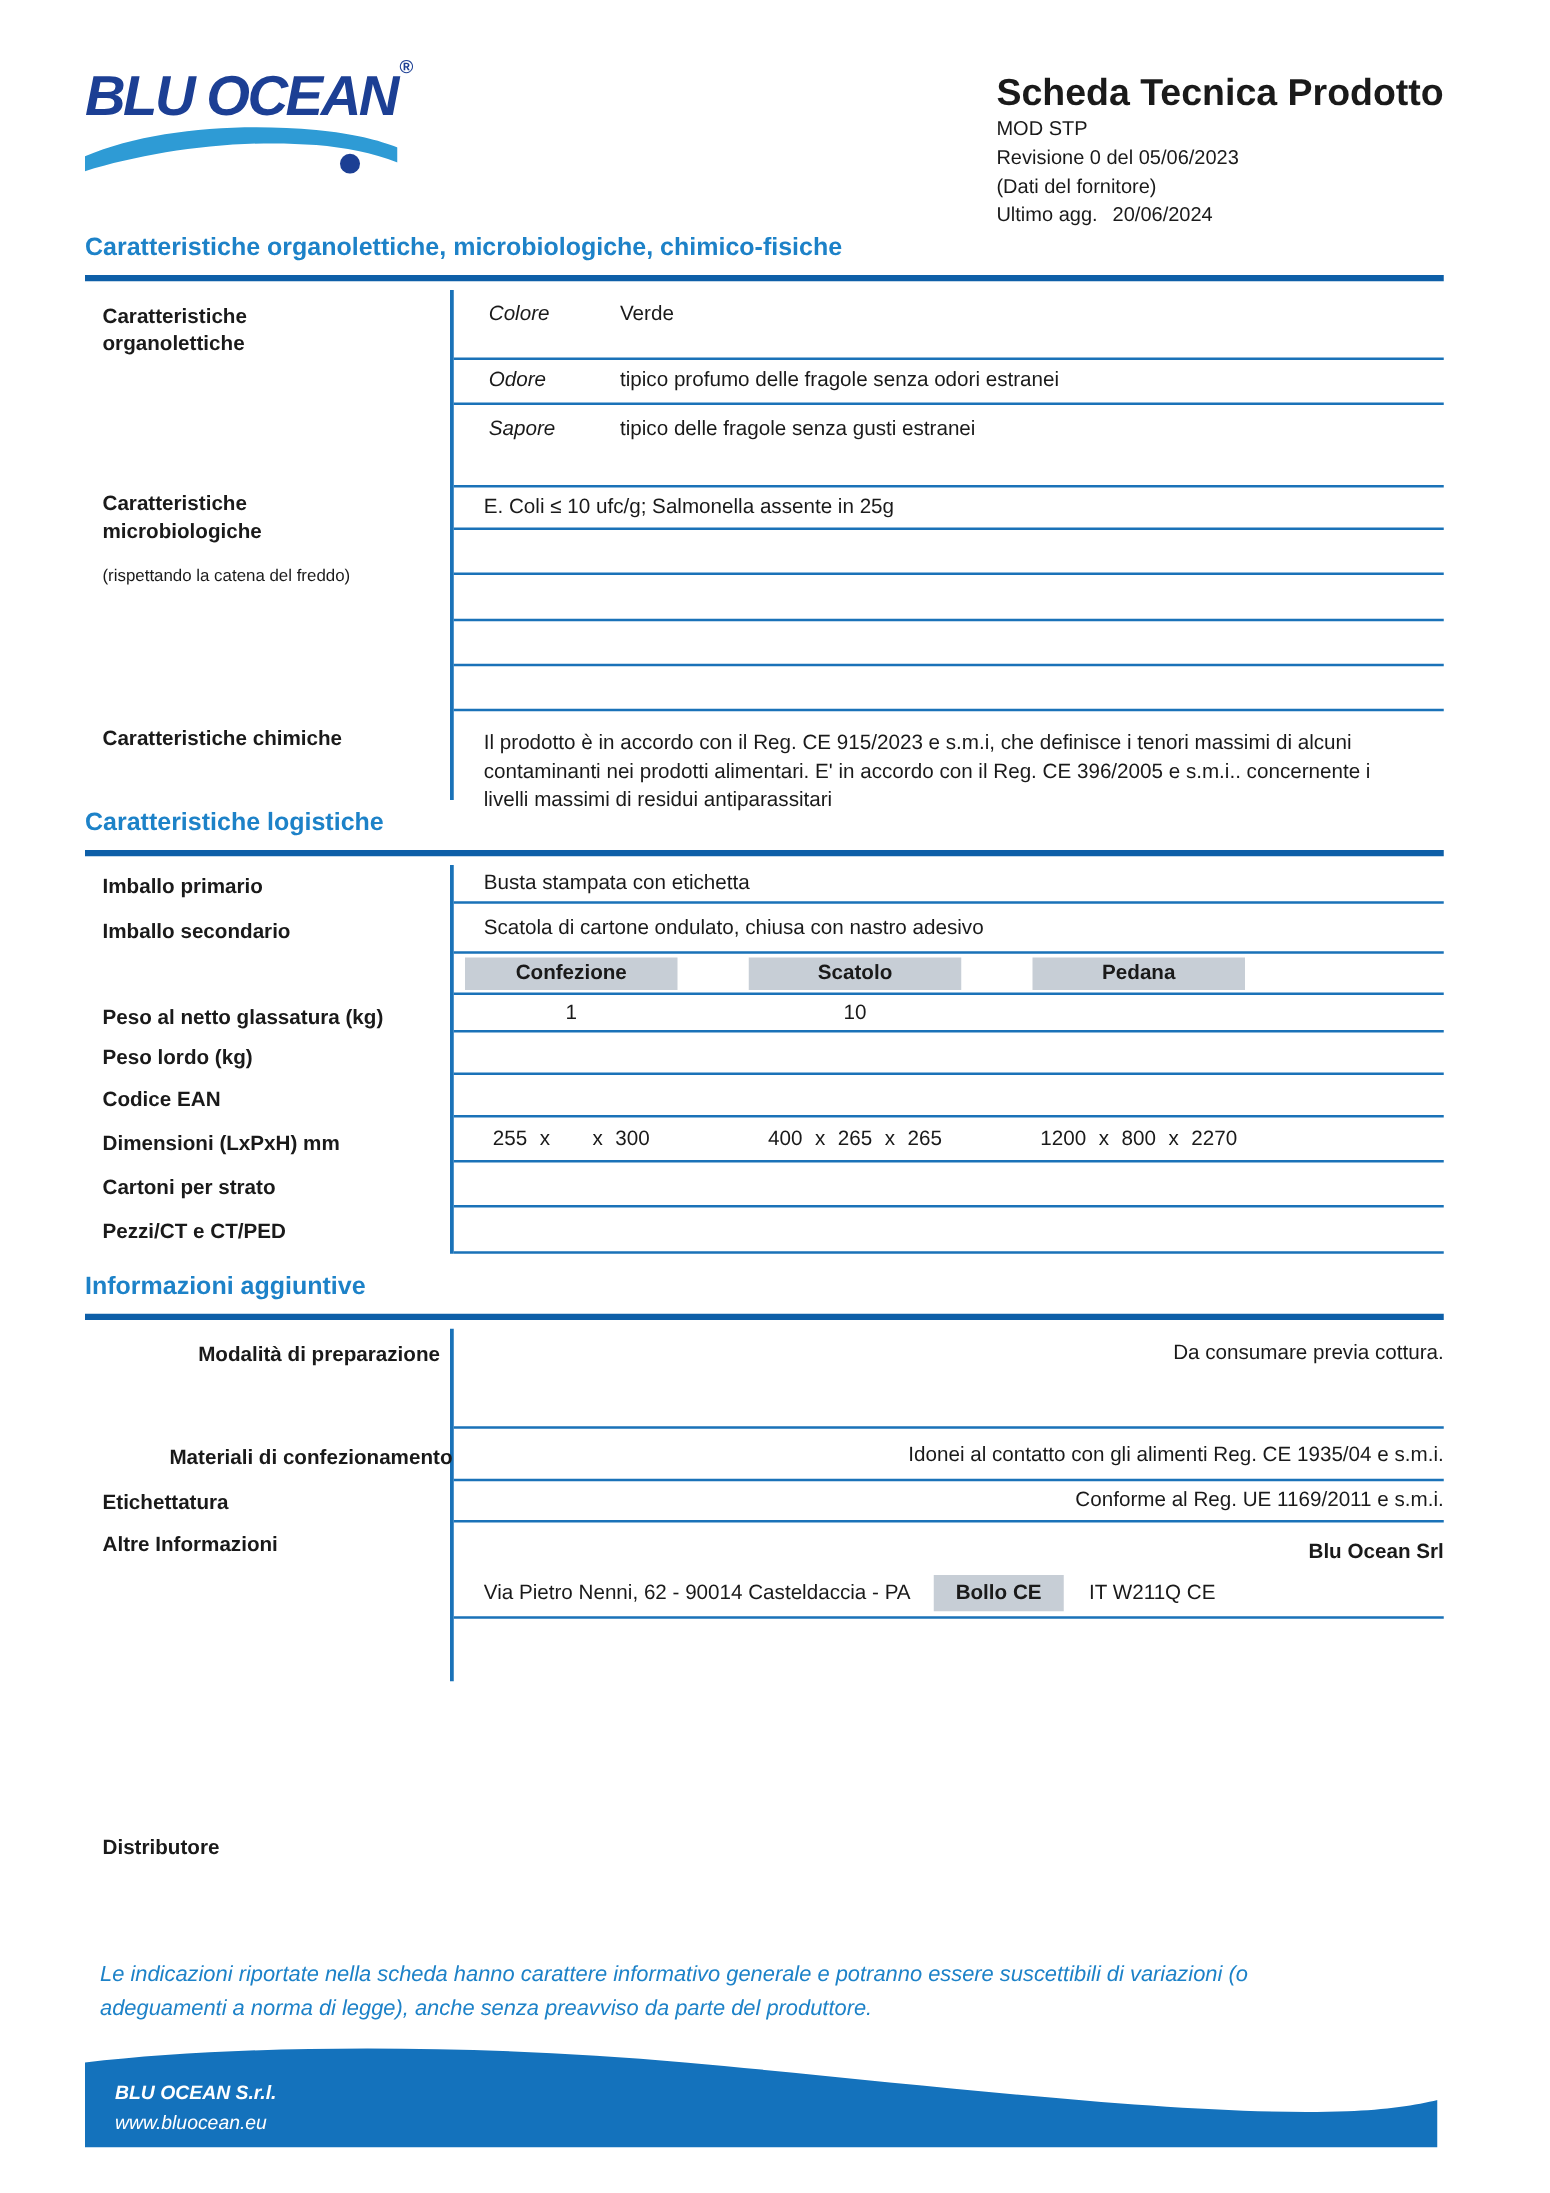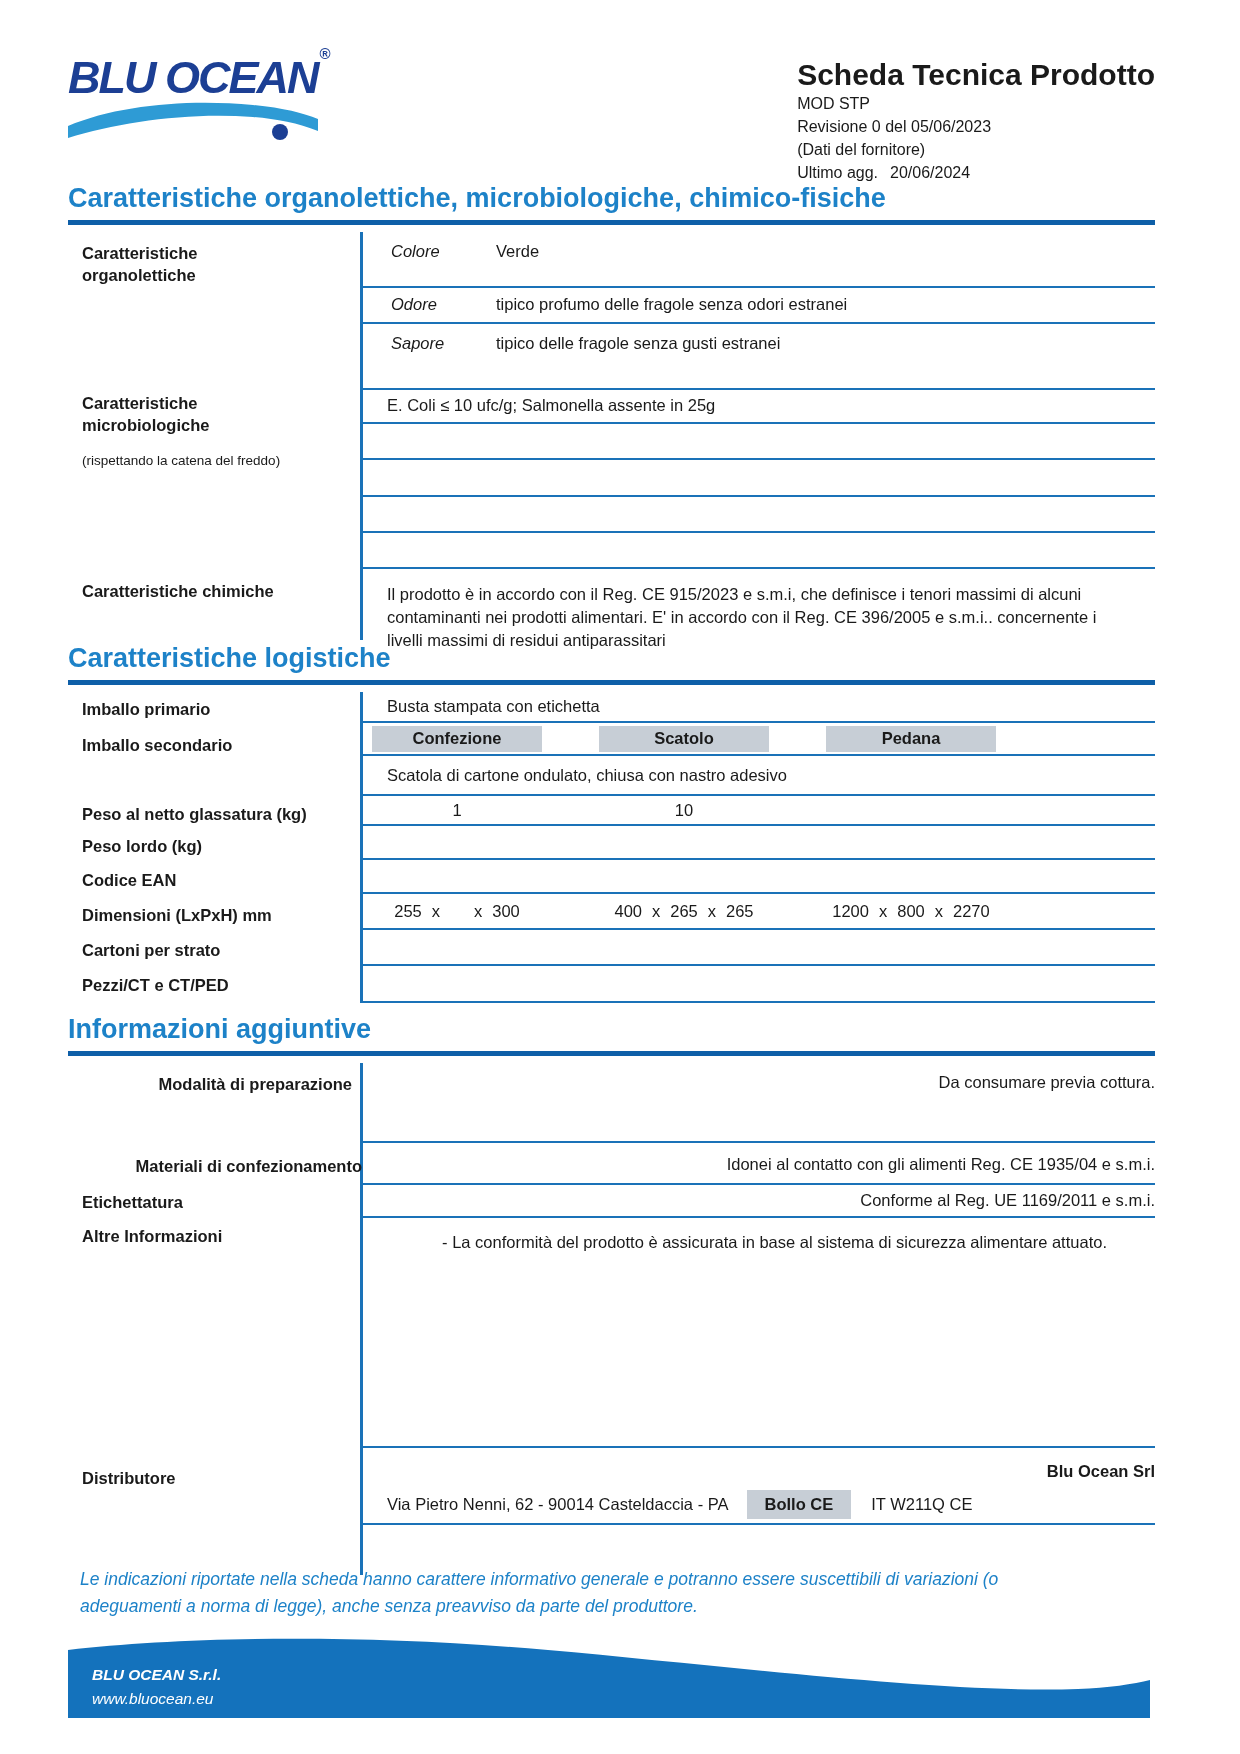--- a/index.html
+++ b/index.html
@@ -16,21 +16,21 @@
              letter-spacing:-2px;white-space:nowrap;line-height:48px;}
   .logo-text sup{font-size:15px;font-style:normal;letter-spacing:0;position:relative;top:-18px;left:2px;}
   .logo-swoosh{display:block;margin-top:-6px;}
   .doc-meta{position:absolute;right:85px;top:58px;text-align:left;}
   .doc-title{font-size:30px;font-weight:bold;line-height:34px;margin:0;}
   .meta-line{font-size:16px;line-height:23px;}
   .meta-gap{display:inline-block;width:12px;}
 
   
   .doc{position:absolute;left:68px;top:186px;width:1087px;}
-  .section-heading{font-size:27px;font-weight:bold;color:var(--heading);margin:0 0 9px 0;line-height:25px;}
+  .section-heading{font-size:20px;font-weight:bold;color:var(--heading);margin:0 0 9px 0;line-height:25px;}
   .thick-rule{height:5px;background:var(--rule);}
   .h-gap1{margin-top:0;}
   .h-gap2{margin-top:6px;}
   .h-gap3{margin-top:14px;}
 
   .tbl{position:relative;margin-top:7px;}
   .lbls{position:absolute;left:0;top:0;width:292px;box-sizing:border-box;padding-left:14px;}
   .lbl{position:absolute;left:14px;font-size:16.5px;font-weight:bold;line-height:22px;}
   .lbl-note{position:absolute;left:14px;font-size:13.5px;line-height:17px;}
   .body{margin-left:292px;border-left:3px solid var(--line);}
@@ -132,27 +132,27 @@
         <div class="lbl" style="top:143px;">Peso lordo (kg)</div>
         <div class="lbl" style="top:177px;">Codice EAN</div>
         <div class="lbl" style="top:212px;">Dimensioni (LxPxH) mm</div>
         <div class="lbl" style="top:247px;">Cartoni per strato</div>
         <div class="lbl" style="top:282px;">Pezzi/CT e CT/PED</div>
       </div>
       <div class="body">
         <div class="row pad24" style="height:31px;padding-top:5px;">
           <span>Busta stampata con etichetta</span>
         </div>
+        <div class="row pad24" style="height:40px;padding-top:10px;">
+          <span>Scatola di cartone ondulato, chiusa con nastro adesivo</span>
+        </div>
         <div class="row cols3" style="height:33px;">
           <div class="col-cell chip">Confezione</div>
           <div class="col-cell chip">Scatolo</div>
           <div class="col-cell chip">Pedana</div>
-        </div>
-        <div class="row pad24" style="height:40px;padding-top:10px;">
-          <span>Scatola di cartone ondulato, chiusa con nastro adesivo</span>
         </div>
         <div class="row cols3" style="height:30px;">
           <div class="col-cell">1</div>
           <div class="col-cell">10</div>
           <div class="col-cell"></div>
         </div>
         <div class="row" style="height:34px;"></div>
         <div class="row" style="height:34px;"></div>
         <div class="row cols3" style="height:36px;">
           <div class="col-cell dimgroup">
@@ -196,23 +196,20 @@
       <div class="body">
         <div class="row pad24" style="height:80px;padding-top:10px;">
           <span>Da consumare previa cottura.</span>
         </div>
         <div class="row pad24" style="height:42px;padding-top:12px;">
           <span>Idonei al contatto con gli alimenti Reg. CE 1935/04 e s.m.i.</span>
         </div>
         <div class="row pad24" style="height:33px;padding-top:6px;">
           <span>Conforme al Reg. UE 1169/2011 e s.m.i.</span>
         </div>
-        <div class="row pad24" style="height:230px;padding-top:12px;line-height:24px;">
-          <div style="width:720px;">- La conformità del prodotto è assicurata in base al sistema di sicurezza alimentare attuato.</div>
-        </div>
         <div class="row pad24" style="height:77px;padding-top:14px;">
           <div class="dist-company">Blu Ocean Srl</div>
           <div class="dist-line2">
             <span>Via Pietro Nenni, 62 - 90014 Casteldaccia - PA</span>
             <span class="bollo-chip">Bollo CE</span>
             <span class="bollo-val">IT W211Q CE</span>
           </div>
         </div>
         <div class="row noline" style="height:50px;"></div>
       </div>

